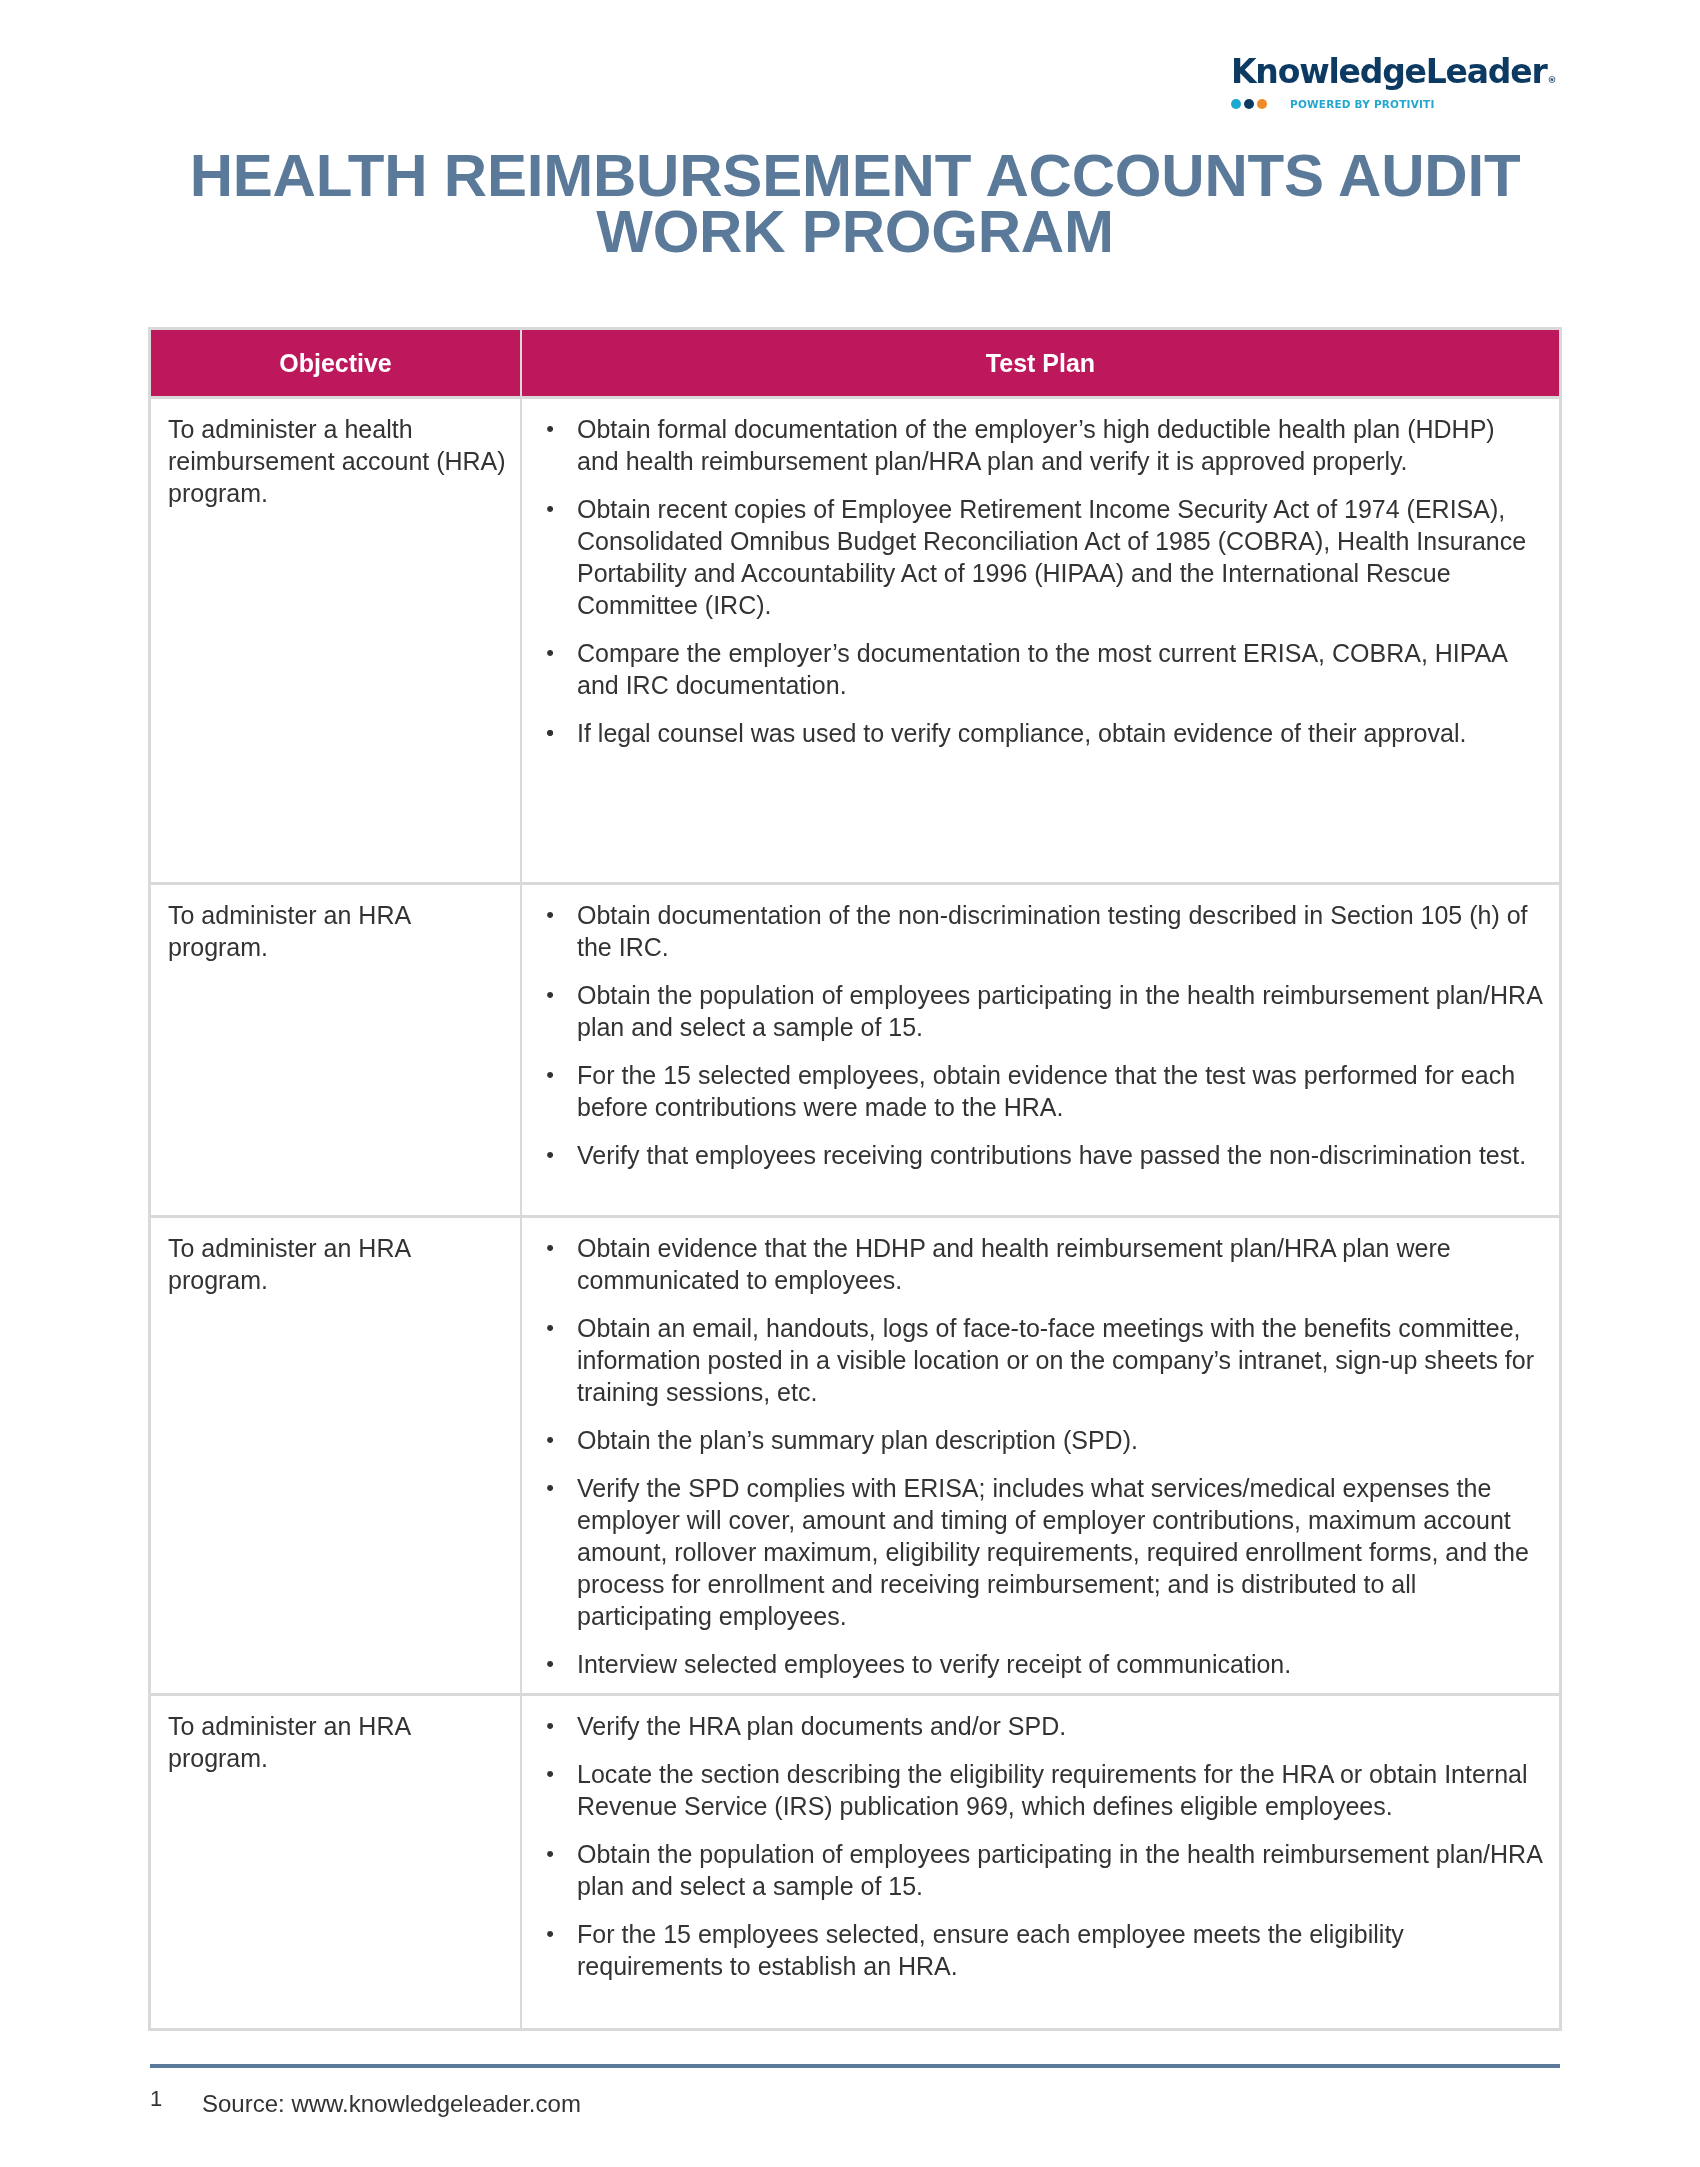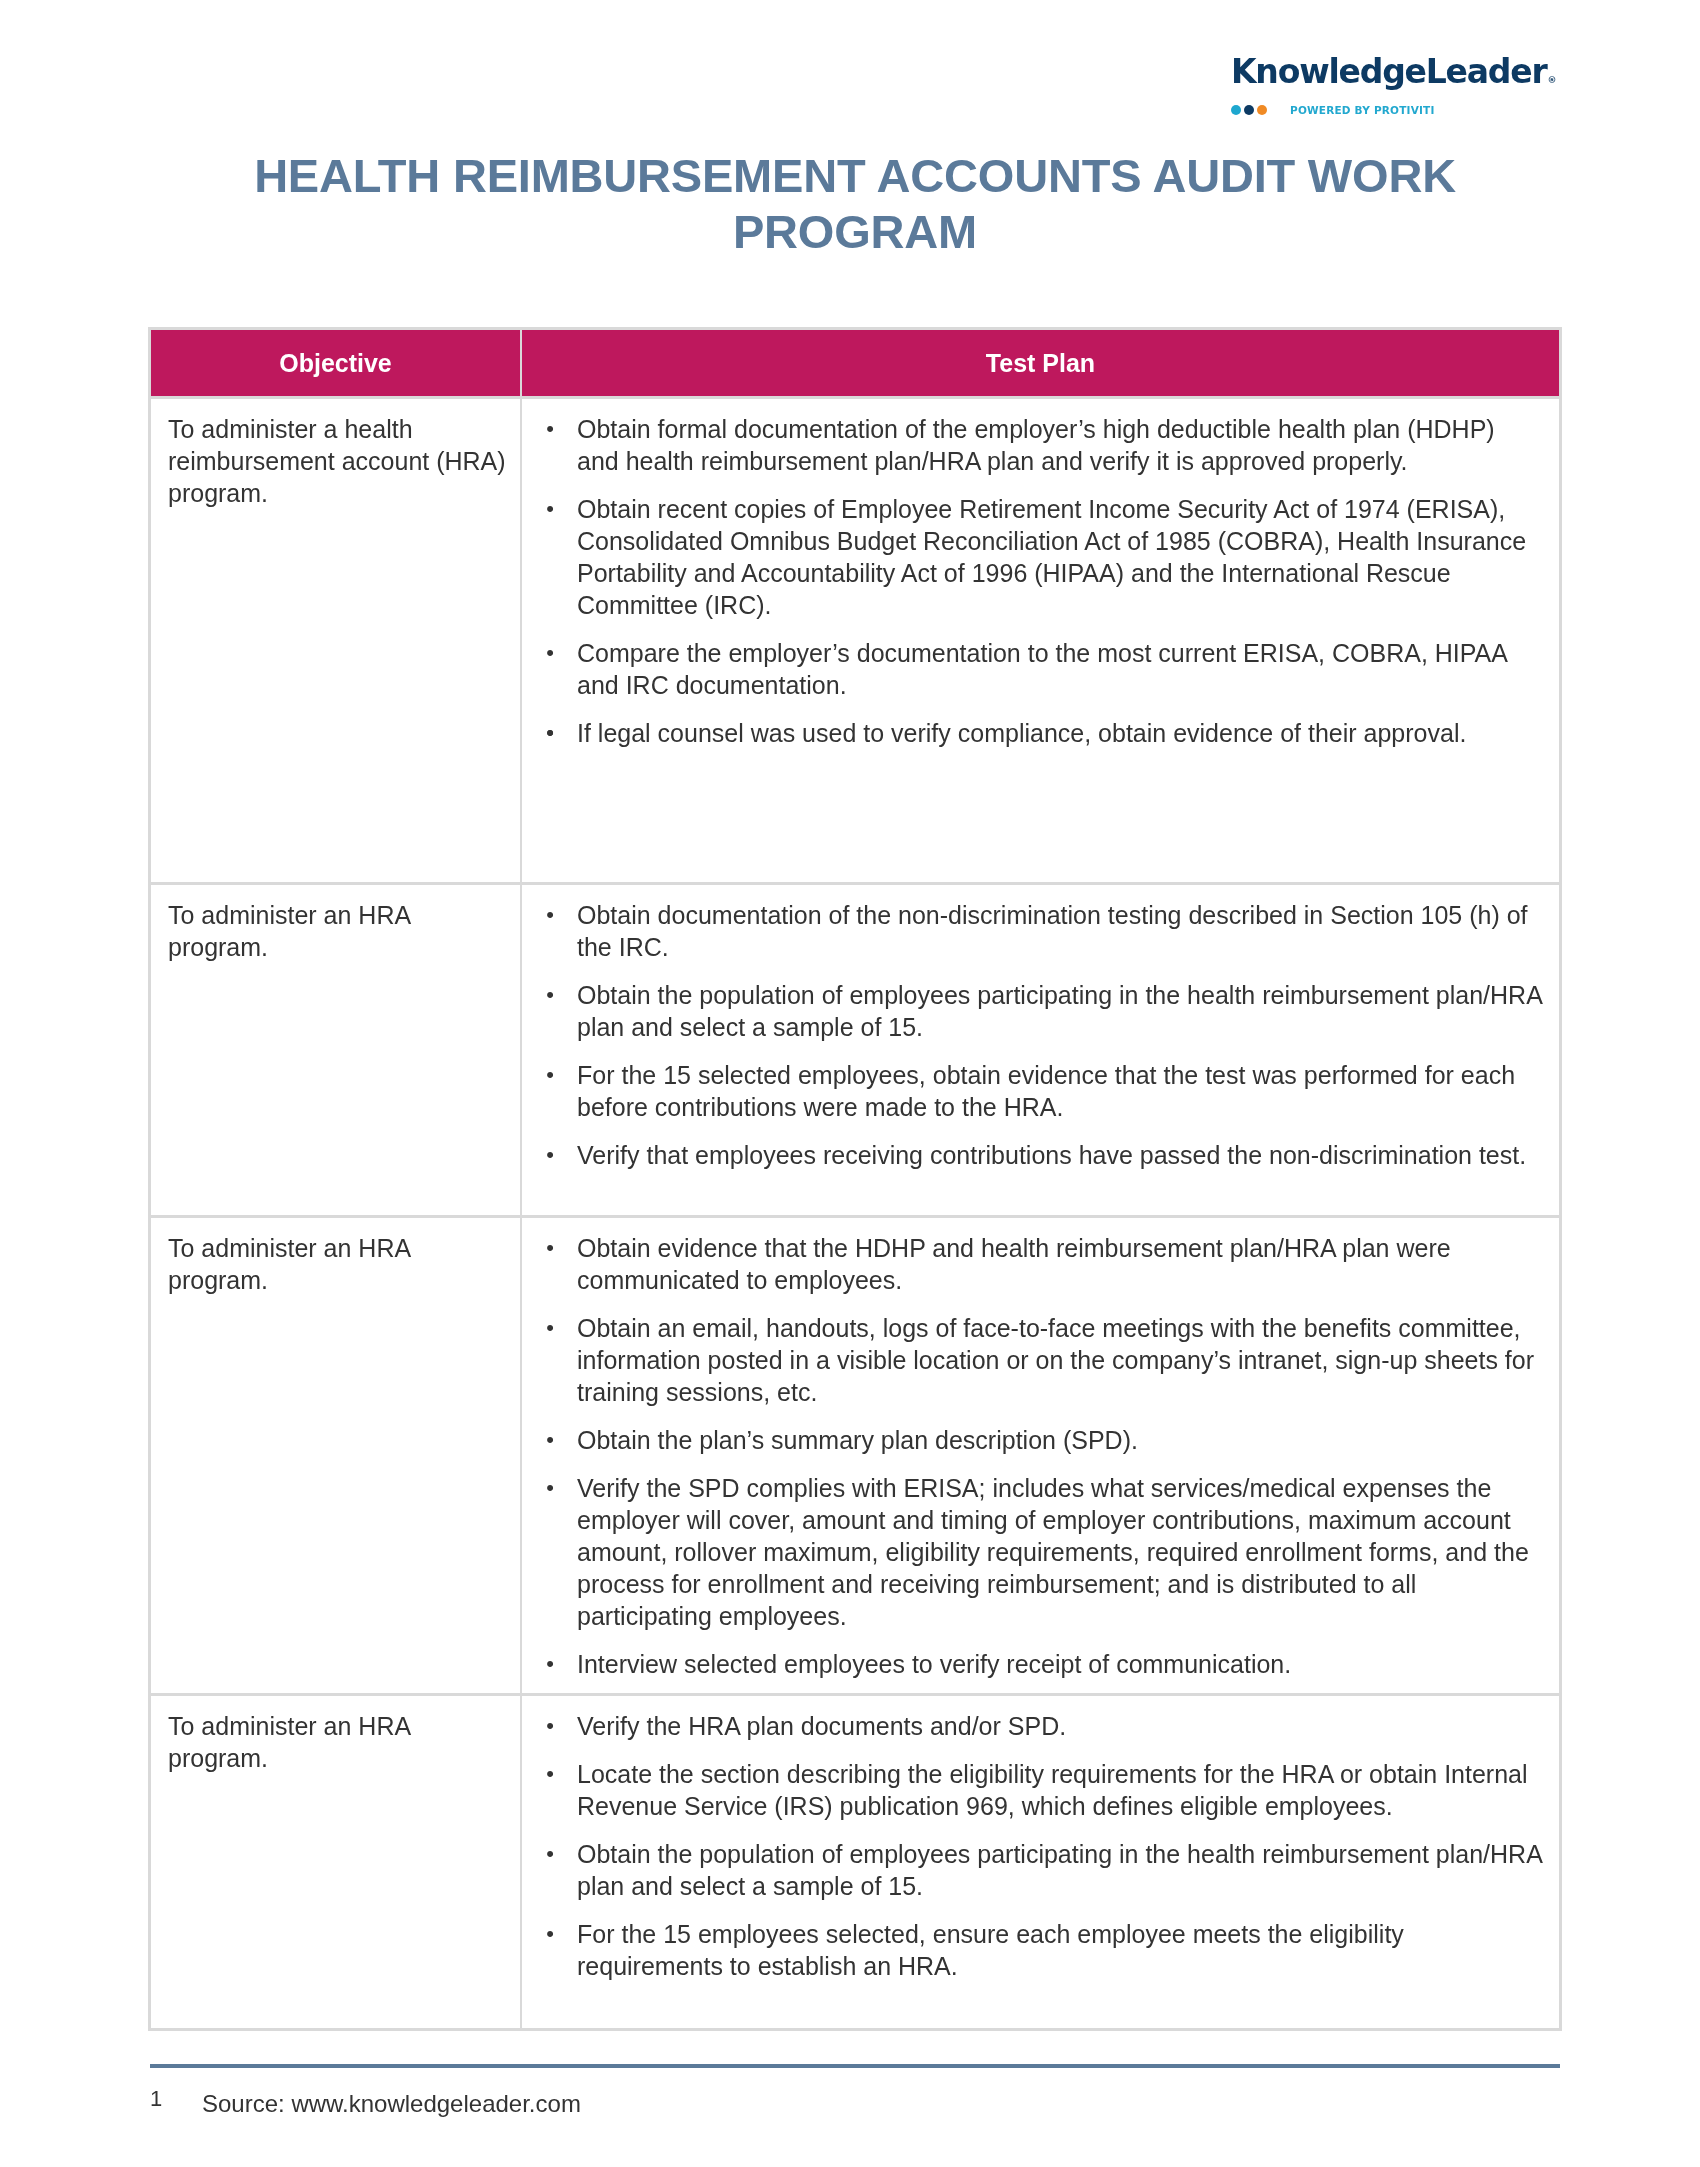--- a/index.html
+++ b/index.html
@@ -2,25 +2,25 @@
 <html><head>
   <meta charset="utf-8">
   <style>
     * { box-sizing: border-box; margin: 0; padding: 0; }
     html, body { width: 1700px; height: 2167px; background: #ffffff; }
     body { position: relative; font-family: "Liberation Sans", sans-serif; color: #333333; overflow: hidden; }
 
     .logo { position: absolute; left: 1231px; top: 52px; width: 330px; }
     .logo-word { font-family: "DejaVu Sans", sans-serif; font-weight: bold; font-size: 33px; letter-spacing: -1.2px; color: #0d3a63; line-height: 40px; white-space: nowrap; }
     .logo-word .reg { font-size: 9px; vertical-align: top; position: relative; top: 8px; margin-left: 1px; letter-spacing: 0; }
-    .logo-sub { display: flex; align-items: center; margin-top: 12px; }
+    .logo-sub { display: flex; align-items: center; margin-top: 6px; }
     .dot { width: 10px; height: 10px; border-radius: 50%; display: inline-block; margin-right: 3px; }
     .logo-tag { font-family: "DejaVu Sans", sans-serif; font-weight: bold; font-size: 10.5px; color: #22a8cf; margin-left: 20px; letter-spacing: 0.2px; white-space: nowrap; }
 
-    .title { position: absolute; left: 150px; width: 1410px; top: 148px; text-align: center; font-weight: bold; font-size: 47px; line-height: 56px; color: #5b7a9a; letter-spacing: -0.2px; }
+    .title { position: absolute; left: 150px; width: 1410px; top: 148px; text-align: center; font-weight: bold; font-size: 60px; line-height: 56px; color: #5b7a9a; letter-spacing: -0.2px; }
 
     .tbl { position: absolute; left: 148px; top: 327px; width: 1414px; border: 3px solid #d9d9d9; border-top-width: 3px; }
     .row { display: flex; border-top: 3px solid #d9d9d9; }
     .row.head { border-top: none; background: #be185d; height: 66px; }
     .cell-obj { width: 371px; border-right: 2px solid #d9d9d9; padding: 14px 14px 14px 17px; font-size: 25px; line-height: 32px; }
     .cell-plan { flex: 1; padding: 14px 16px 12px 18px; font-size: 25px; line-height: 32px; }
     .head .cell-obj, .head .cell-plan { color: #ffffff; font-weight: bold; font-size: 25px; text-align: center; display: flex; align-items: center; justify-content: center; padding: 0; }
     .head .cell-obj { border-right: 2px solid #d9d9d9; }
     ul.bullets { list-style: none; }
     ul.bullets li { position: relative; padding-left: 37px; margin-bottom: 16px; }

